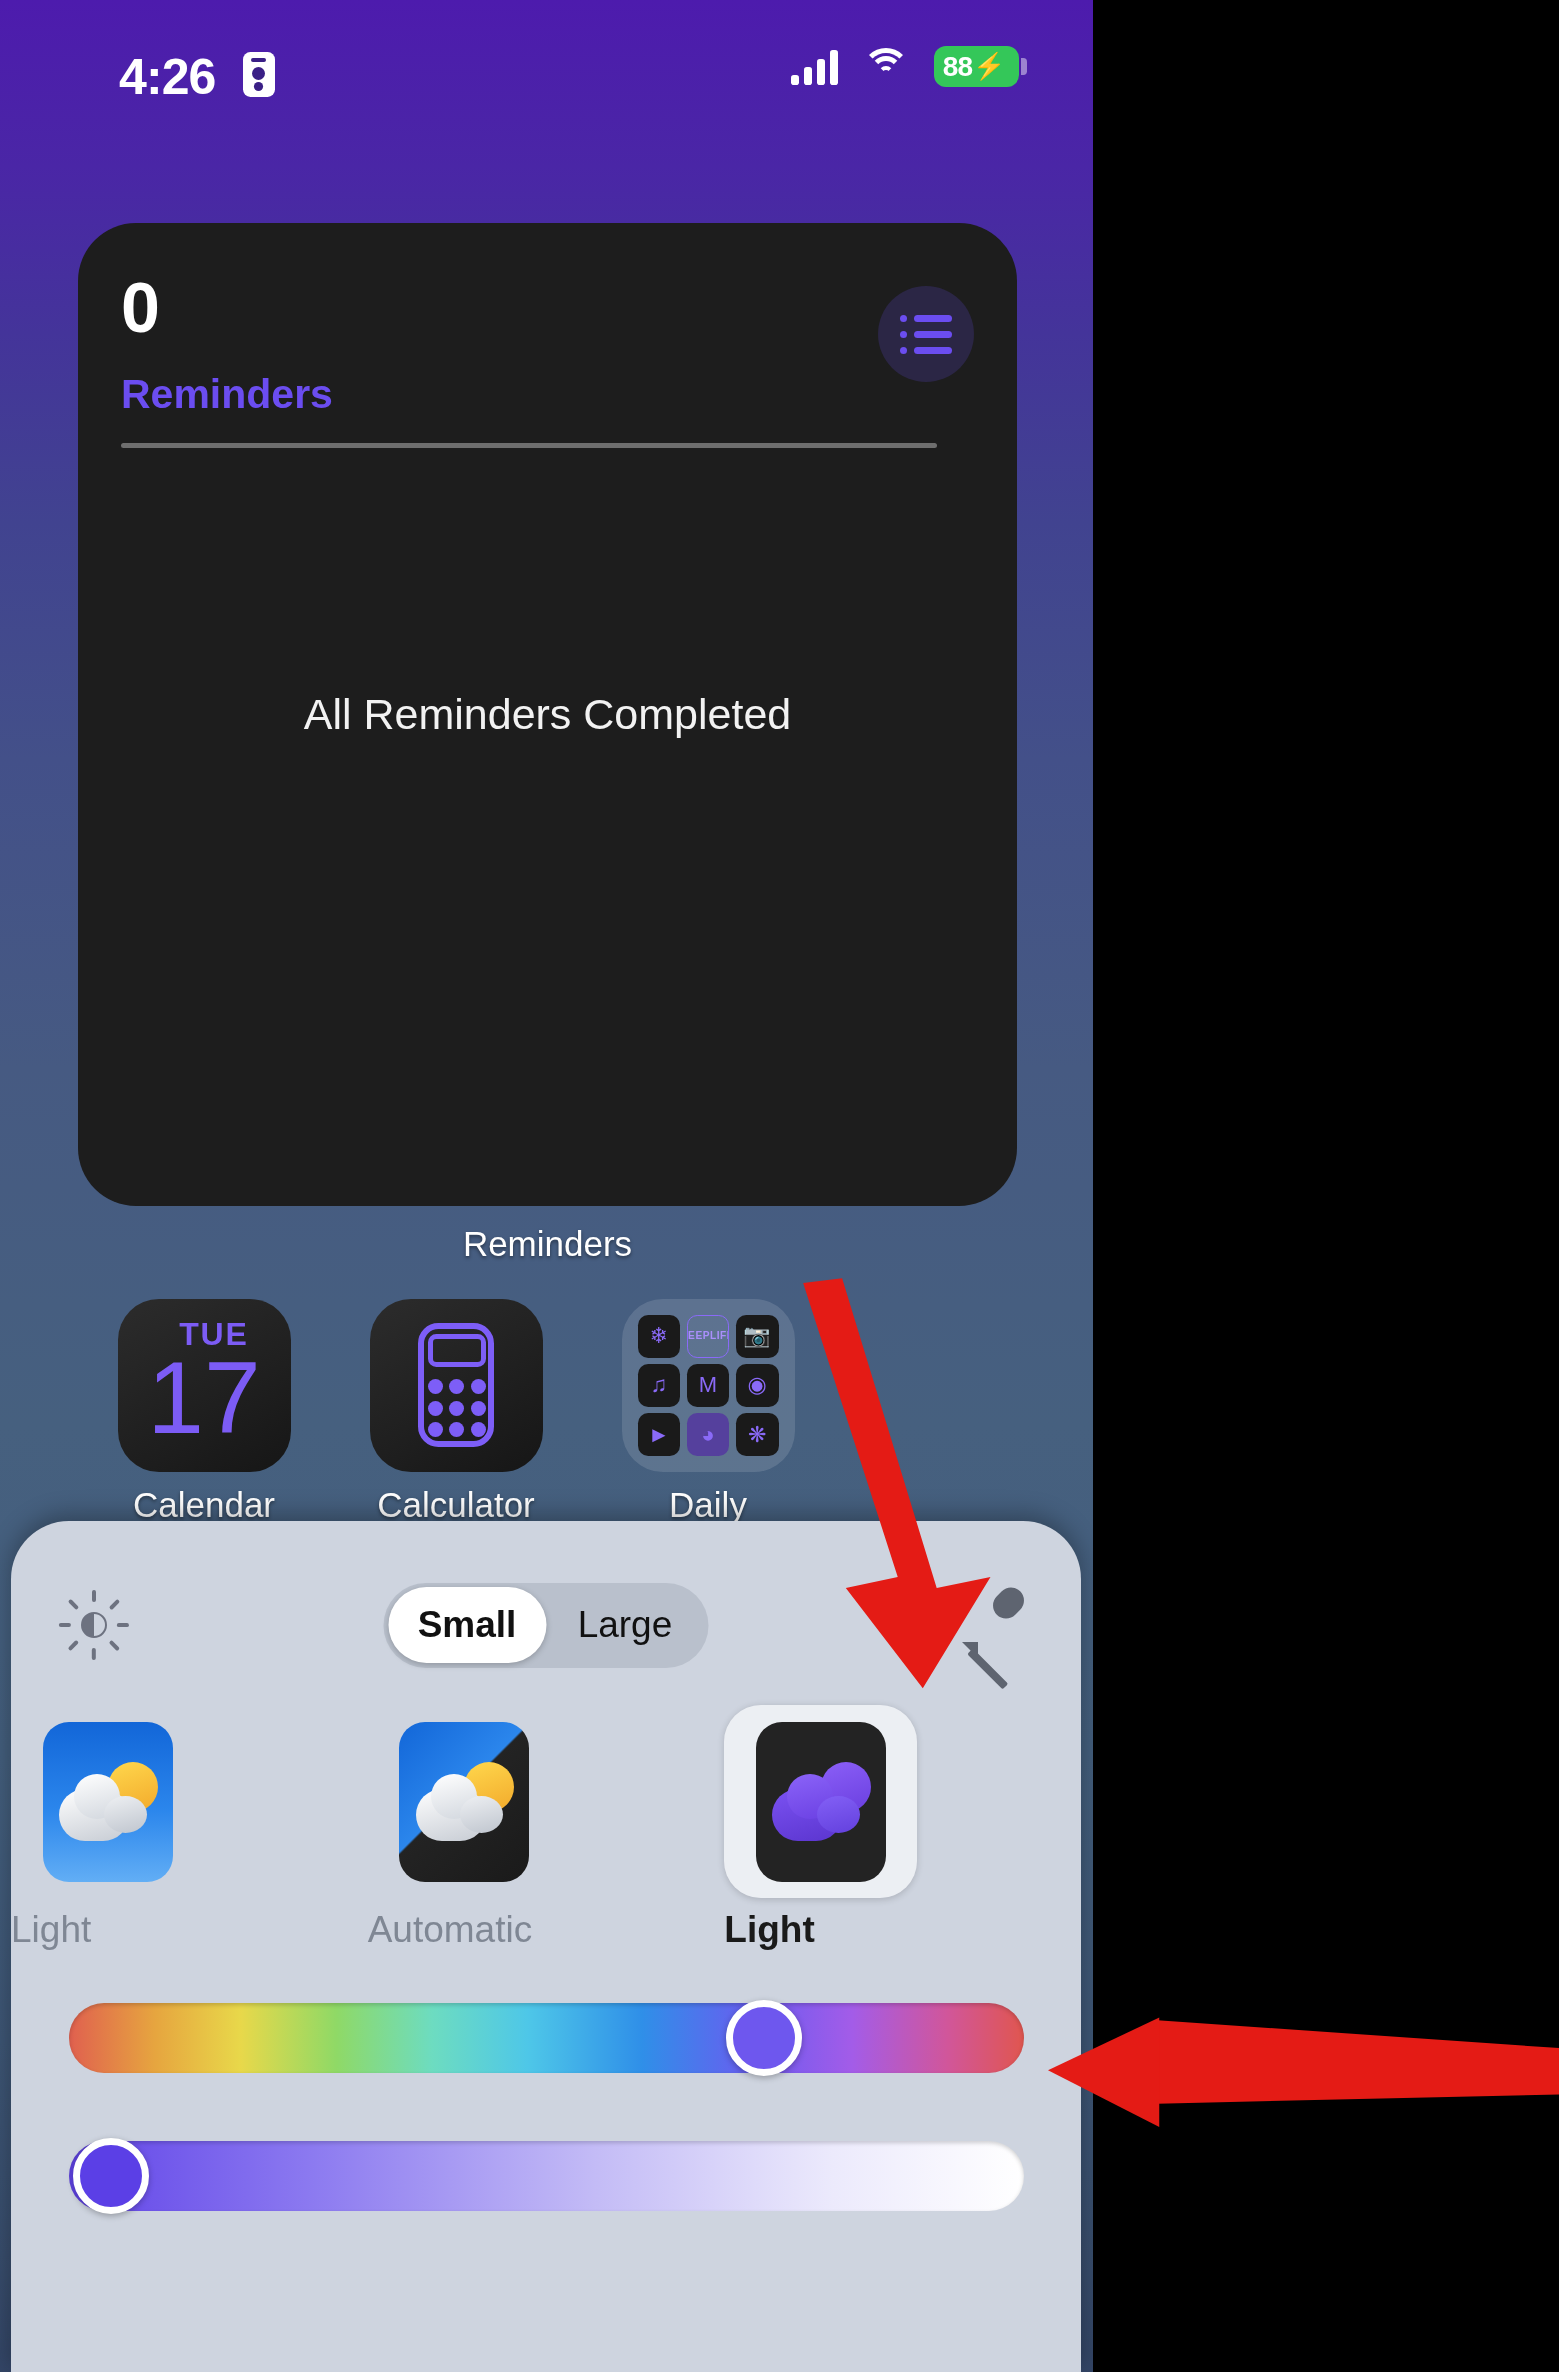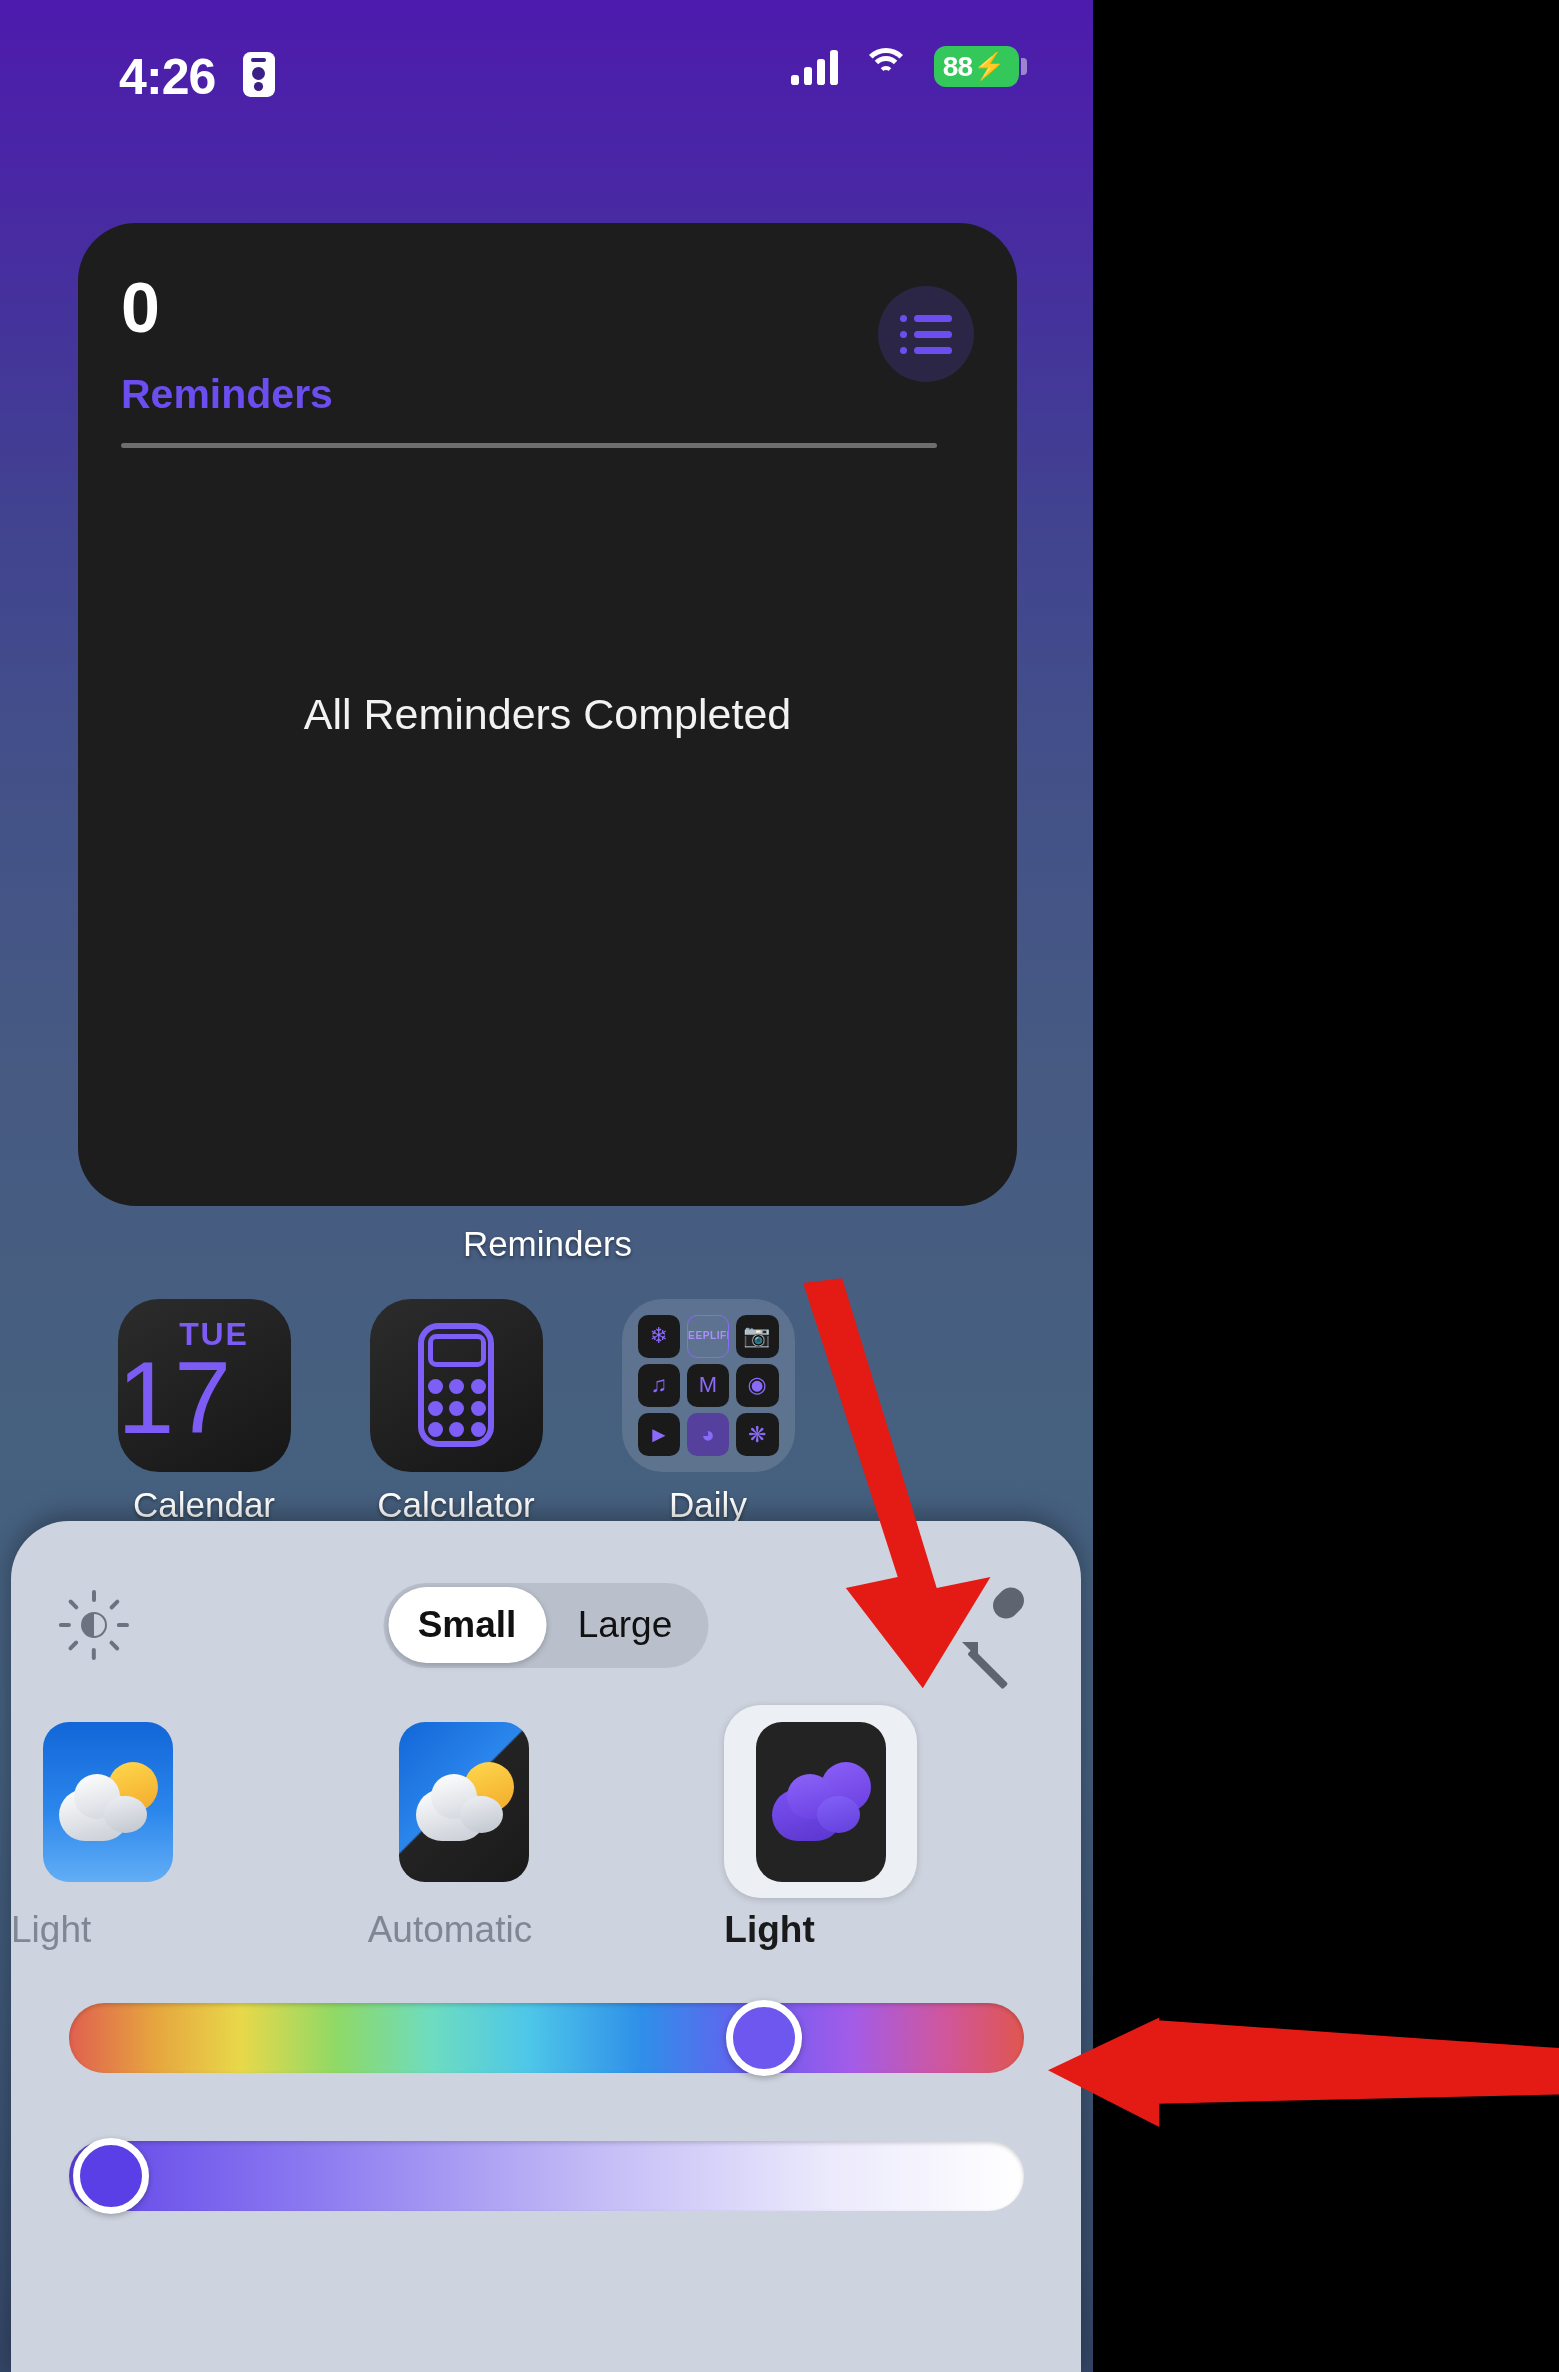--- a/index.html
+++ b/index.html
@@ -97,21 +97,21 @@
 
   
   #approw { position:absolute; left:78px; top:1299px; width:939px; height:232px; display:flex; }
   .app { width:252px; display:flex; flex-direction:column; align-items:center; }
   .app .tile { width:173px; height:173px; border-radius:41px; position:relative; overflow:hidden; }
   .app .name { margin-top:13px; font-size:35px; color:#fff; text-shadow:0 1.9px 3.7px rgba(0,0,0,.45); white-space:nowrap; }
 
   .tile-dark { background:linear-gradient(150deg,#2c2c2c,#161616); }
   .cal-dow { position:absolute; top:16.7px; left:10px; width:100%; text-align:center;
              font-size:32px; font-weight:700; color:#7c5cf5; letter-spacing:1.9px; }
-  .cal-day { position:absolute; top:46px; left:0; width:100%; text-align:left;
+  .cal-day { position:absolute; top:46px; left:0; width:100%; text-align:center;
              font-size:102px; font-weight:300; color:#7c5cf5; line-height:1.05; }
 
   .calc-body { position:absolute; left:48px; top:24px; width:76px; height:124px;
                border:6.5px solid #7d5ef7; border-radius:20.4px; }
   .calc-screen{ position:absolute; left:58px; top:35px; width:58px; height:33px;
                border:5.6px solid #7d5ef7; border-radius:8.3px; }
   .calc-keys{ position:absolute; left:58px; top:80px; width:58px; display:grid;
               grid-template-columns:repeat(3,1fr); gap:6.5px 6.5px; }
   .calc-keys i{ display:block; width:15px; height:15px; border-radius:50%; background:#7d5ef7; }
 

